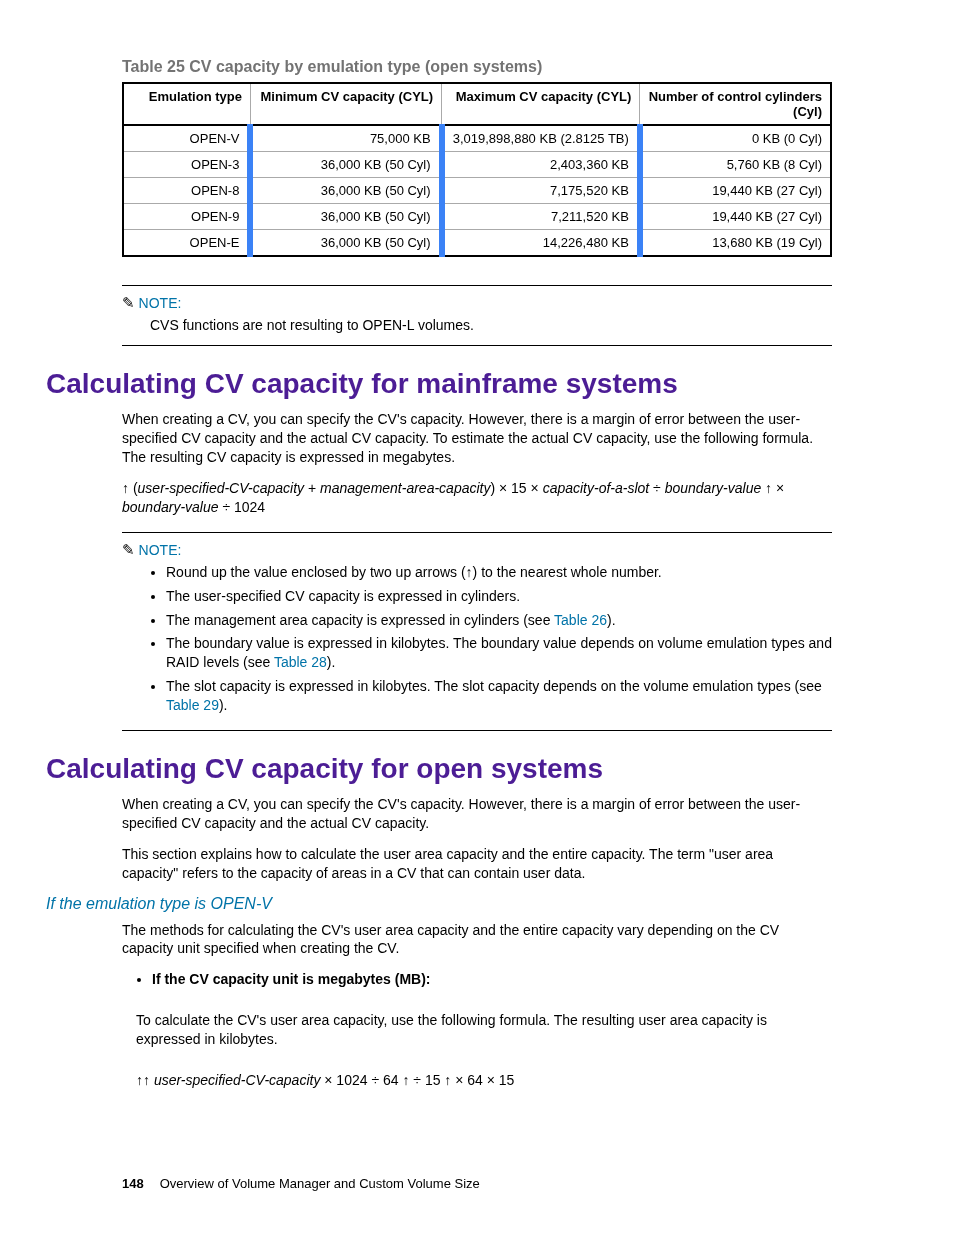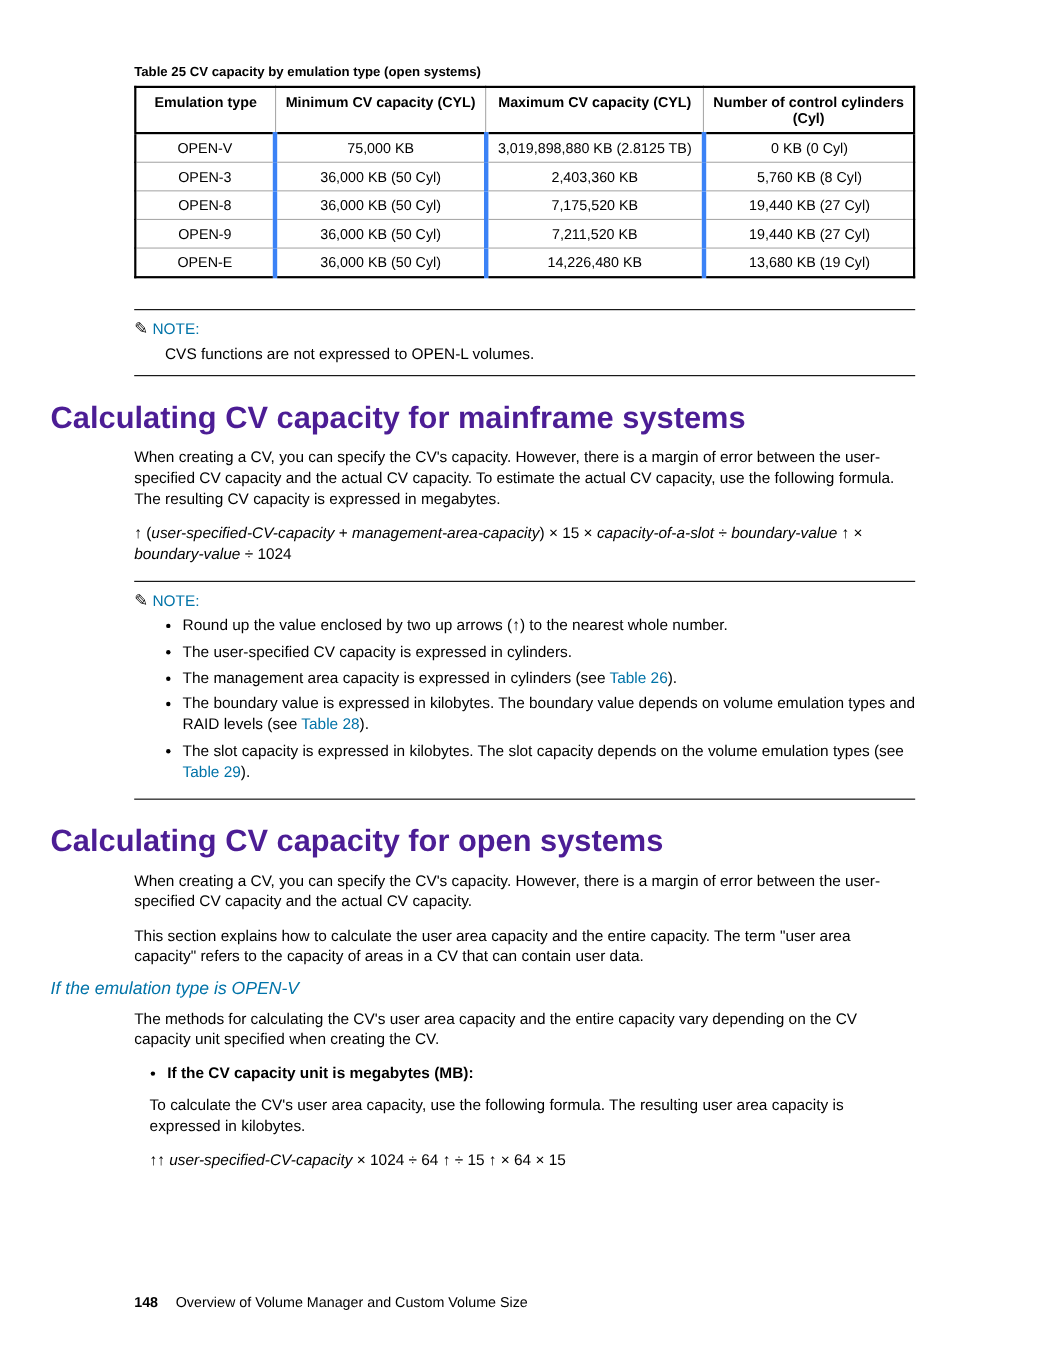--- a/index.html
+++ b/index.html
@@ -7,49 +7,49 @@
       font-family: Arial, Helvetica, sans-serif;
       font-size: 14px;
       color: #000;
       background: #fff;
       width: 954px;
       height: 1235px;
       position: relative;
       padding: 58px 122px 40px 122px;
     }
     .table-caption {
-      color: #000000;
+      color: #737373;
       font-weight: bold;
-      font-size: 12px;
+      font-size: 16px;
       margin-bottom: 6px;
     }
     table.data-table {
       border-collapse: collapse;
       width: 100%;
       border-top: 2px solid #000;
       border-bottom: 2px solid #000;
       border-left: 2px solid #000;
       border-right: 2px solid #000;
       margin-bottom: 28px;
     }
     table.data-table th, table.data-table td {
-      text-align: center;
+      text-align: right;
       padding: 5px 8px;
       font-size: 13px;
       vertical-align: top;
     }
     table.data-table th {
       font-weight: bold;
       border-bottom: 2px solid #000;
       border-right: 1px solid #aaa;
     }
     table.data-table th:last-child { border-right: none; }
     table.data-table td {
       border-top: 1px solid #aaa;
-      border-right: 4px solid #3b82f6;
+      border-right: 6px solid #3b82f6;
     }
     table.data-table td:last-child { border-right: none; }
     table.data-table tbody tr:first-child td { border-top: none; }
     .col1 { width: 18%; }
     .col2 { width: 27%; }
     .col3 { width: 28%; }
     .col4 { width: 27%; }
 
     .note-block {
       border-top: 1px solid #000;
@@ -105,21 +105,21 @@
       margin-bottom: 14px;
     }
     .italic { font-style: italic; }
     .linkref { color: #0073a8; }
     ul.body-list {
       list-style: disc;
       padding-left: 30px;
       margin-bottom: 10px;
     }
     ul.body-list li { margin-bottom: 8px; font-size: 14px; line-height: 1.35; font-weight: bold; }
-    .sub-indent { margin-left: 14px; margin-bottom: 10px; font-size: 14px; line-height: 1.35; }
+    .sub-indent { margin-left: 14px; margin-bottom: 10px; font-size: 14px; line-height: 1.35; margin-top: 22px; }
 
     .footer {
       position: absolute;
       bottom: 44px;
       left: 122px;
       font-size: 13px;
     }
     .footer .pagenum { margin-right: 16px; font-weight: bold; }
   </style>
 </head>
@@ -167,21 +167,21 @@
         <td>13,680 KB (19 Cyl)</td>
       </tr>
   </tbody>
 </table>
 
 <div class="note-block">
   <div class="note-head">
     <span class="note-icon">✎</span>
     <span>NOTE:</span>
   </div>
-  <div class="note-text">CVS functions are not expressed to OPEN-L volumes.</div>
+  <div class="note-text">CVS functions are not resulting to OPEN-L volumes.</div>
 </div>
 
 <h2 class="section">Calculating CV capacity for mainframe systems</h2>
 <p class="body">When creating a CV, you can specify the CV's capacity. However, there is a margin of error between the user-specified CV capacity and the actual CV capacity. To estimate the actual CV capacity, use the following formula. The resulting CV capacity is expressed in megabytes.</p>
 <p class="formula">
   <span>↑ (</span><span class="italic">user-specified-CV-capacity</span><span> + </span><span class="italic">management-area-capacity</span><span>) × 15 × </span><span class="italic">capacity-of-a-slot</span><span> ÷ </span><span class="italic">boundary-value</span><span> ↑ × </span><span class="italic">boundary-value</span><span> ÷ 1024</span>
 </p>
 
 <div class="note-block">
   <div class="note-head">

